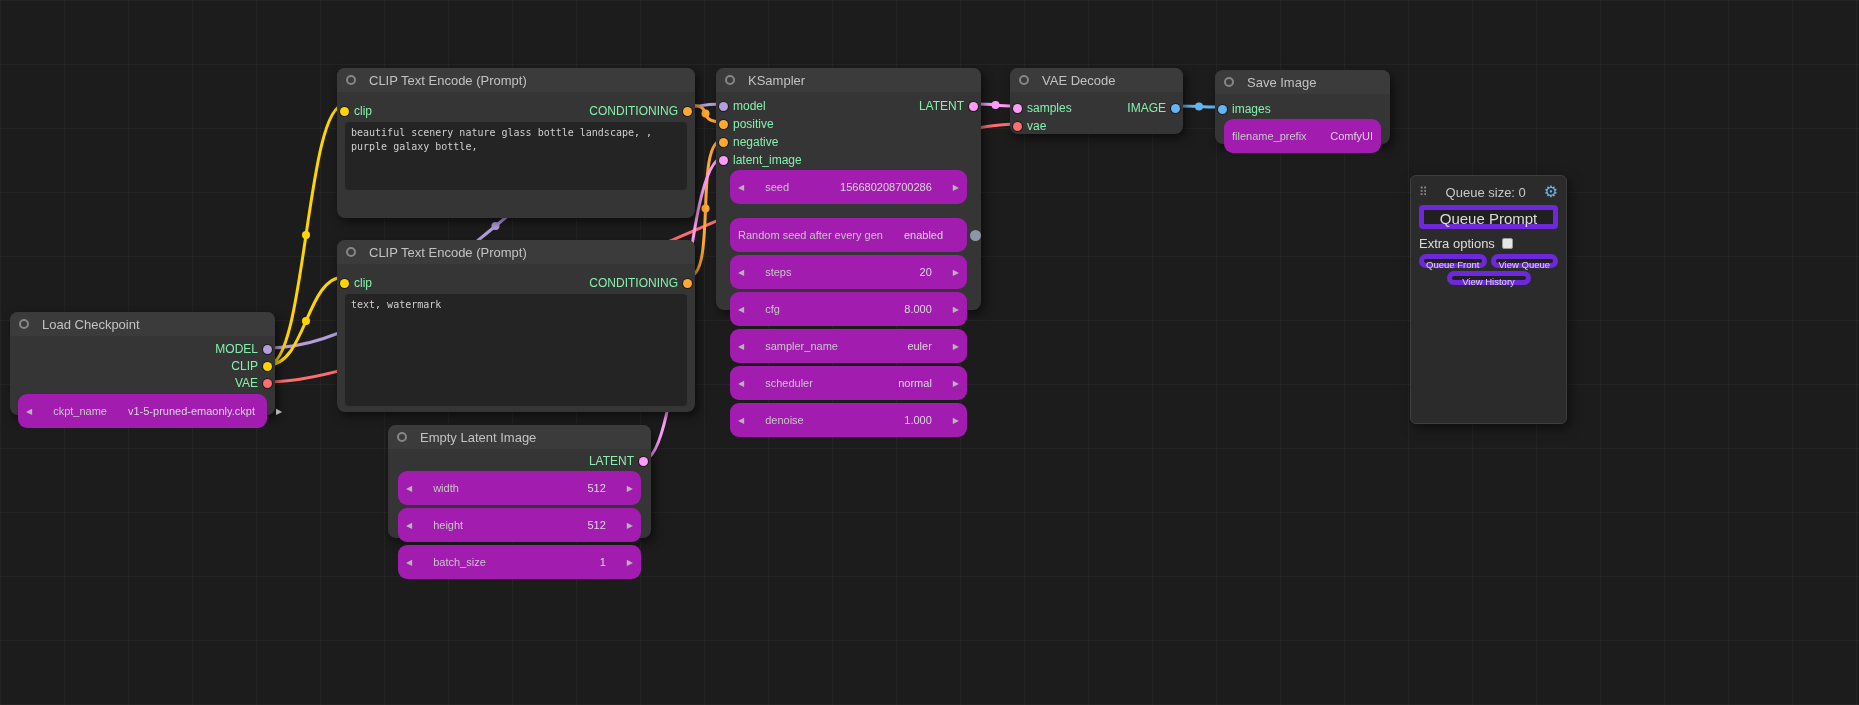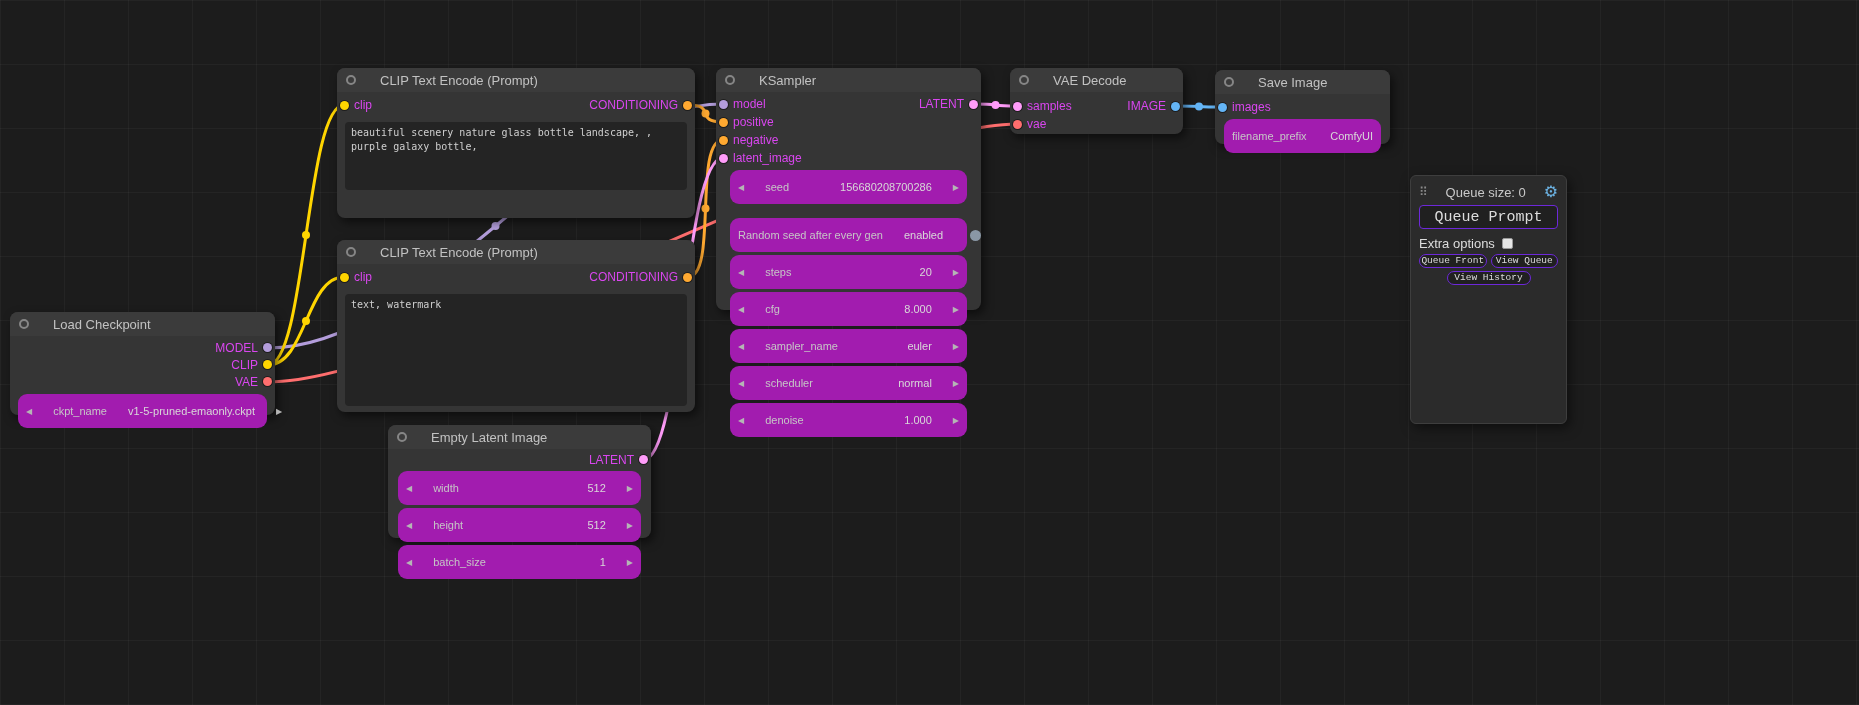--- a/index.html
+++ b/index.html
@@ -6,25 +6,25 @@
   html,body{width:1859px;height:705px;overflow:hidden}
   body{font-family:"Liberation Sans",sans-serif;background:#1b1b1b;position:relative}
   #canvas{position:absolute;inset:0;background-color:#1c1c1c;
     background-image:
       linear-gradient(rgba(255,255,255,0.035) 1px,transparent 1px),
       linear-gradient(90deg,rgba(255,255,255,0.035) 1px,transparent 1px);
     background-size:64px 64px;}
   #wires{position:absolute;inset:0;z-index:1;pointer-events:none}
   .node{position:absolute;z-index:2;background:#353535;border-radius:8px;
     box-shadow:3px 4px 10px rgba(0,0,0,0.55);color:#c9c9c9}
-  .node-title{height:24px;display:flex;align-items:center;gap:24px;padding:0 9px;
+  .node-title{height:24px;display:flex;align-items:center;gap:13px;padding:0 9px;
     font-size:13px;color:#c2c2c2;background:#3b3b3b;border-radius:8px 8px 0 0}
   .collapse-dot{width:10px;height:10px;border-radius:50%;border:2px solid #868686;background:#3b3b3b;flex:none}
-  .slot-row{display:flex;align-items:center;justify-content:space-between;height:17px;
-    padding:0 3px;font-size:12px;color:#d946ef}
+  .slot-row{display:flex;align-items:flex-end;justify-content:space-between;height:17px;
+    padding:0 3px;font-size:12px;color:#86efac}
   .slot-row.ks{height:18px}
   .slot-row.only-out{justify-content:flex-end}
   .slot{display:flex;align-items:center;gap:5px}
   .dot{width:9px;height:9px;border-radius:50%;flex:none;box-shadow:0 0 0 1px rgba(0,0,0,0.45)}
   .widget{height:34px;margin:3px 10px 0;background:#a21caf;border-radius:9px;
     display:flex;align-items:center;font-size:11px;color:#c6c6c6;padding:0 8px;gap:21px}
   .warrow{font-size:8px;color:#b5b5b5;flex:none}
   .wvalue{margin-left:auto;white-space:nowrap;color:#d8d8d8}
   .wlabel{white-space:nowrap}
   .toggle-dot{width:11px;height:11px;border-radius:50%;flex:none;margin-left:6px}
@@ -32,21 +32,21 @@
     font-family:"DejaVu Sans Mono",monospace;font-size:10px;line-height:1.35;color:#cfcfcf;
     white-space:pre-wrap;overflow:hidden}
   
   #menu{position:absolute;z-index:3;left:1410px;top:175px;width:157px;height:249px;
     background:#2b2b2b;border:1px solid #3e3e3e;border-radius:6px;
     box-shadow:3px 4px 12px rgba(0,0,0,0.5);padding:6px 8px;color:#cccccc}
   .menu-header{height:20px;display:flex;align-items:center;justify-content:space-between;font-size:13px}
   .drag-handle{color:#8a8a8a;font-size:12px;cursor:grab}
   .queue-size{color:#c8c8c8}
   .gear{font-size:16px;line-height:1}
-  button{font-family:Liberation Mono, monospace;background:#202020;border:1px solid #6d28d9;
+  button{font-family:Liberation Sans, sans-serif;background:#202020;border:5px solid #6d28d9;
     color:#dcdcdc;border-radius:4px;cursor:pointer;display:block}
   .btn-big{width:100%;height:24px;font-size:15px;margin-top:3px}
   .btn-action{width:100%;height:22px;font-size:16px;margin-top:4px}
   .extra-row{margin-top:6px;height:16px;display:flex;align-items:center;gap:7px;font-size:13px;color:#dddddd}
   .checkbox{width:11px;height:11px;background:#e6e6e6;border:1px solid #9a9a9a;border-radius:2px}
   .small-row{margin-top:3px;display:flex;gap:4px;justify-content:center}
   .btn-small{flex:1;height:14px;font-size:9.5px;border-radius:7px;padding:0;line-height:12px}
   .btn-small.fixed{flex:none;width:84px}
   .actions{margin-top:8px}
 </style>

